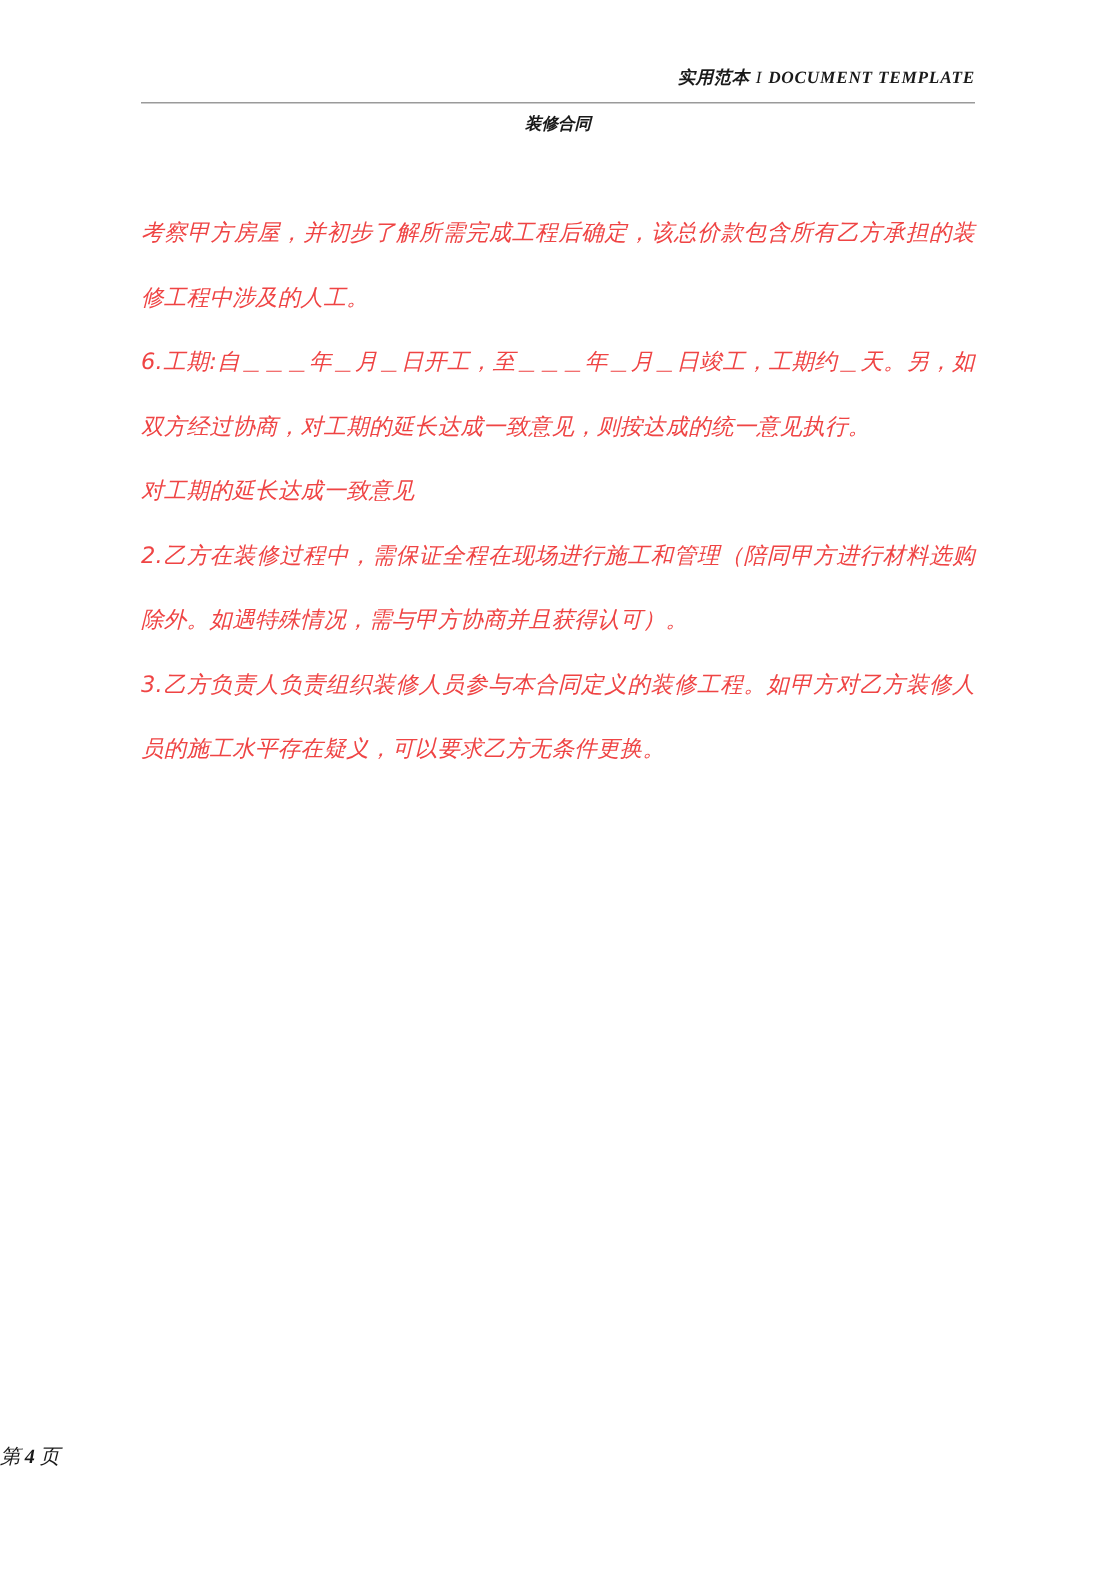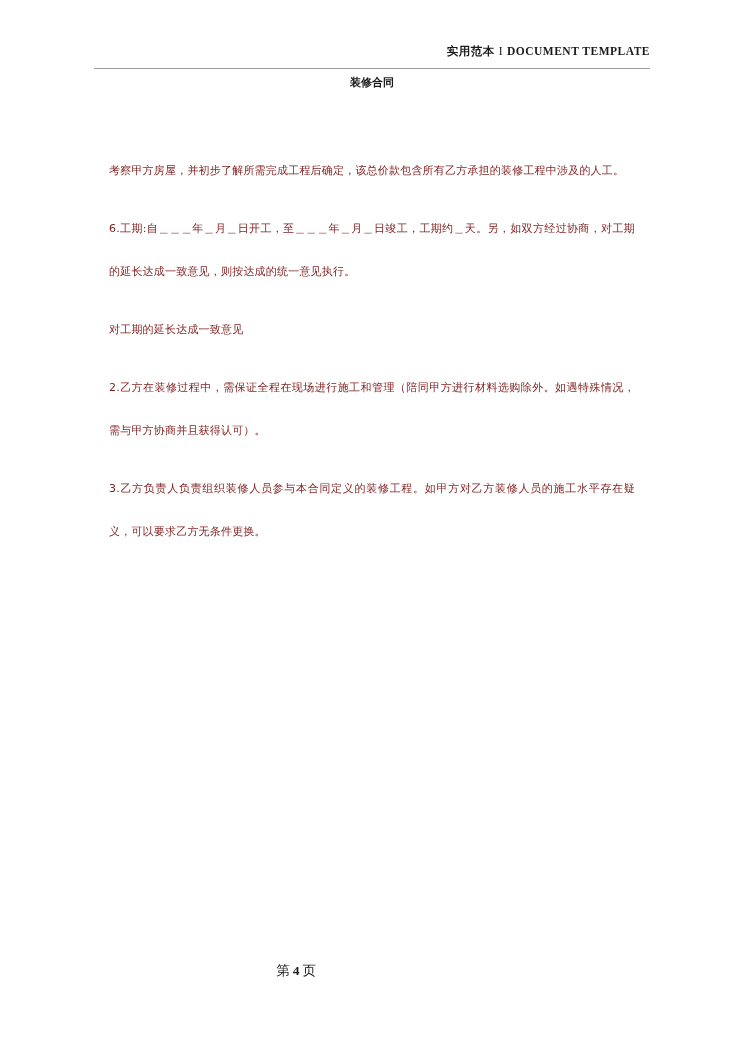--- a/index.html
+++ b/index.html
@@ -14,20 +14,21 @@
     color: #1a1a1a;
     position: relative;
     overflow: hidden;
   }
   .page {
     width: 744px;
     height: 1052px;
     box-sizing: border-box;
     padding: 16px;
     position: relative;
+    font-style: italic;
   }
   .header {
     position: absolute;
     top: 44px;
     left: 94px;
     right: 94px;
   }
   .header-line1 {
     text-align: right;
     font-family: "Liberation Serif", serif;
@@ -58,34 +59,34 @@
     margin-top: 6px;
   }
   .content {
     position: absolute;
     top: 134px;
     left: 94px;
     width: 556px;
   }
   .para {
     font-family: "DejaVu Sans", sans-serif;
-    font-size: 11px;
+    font-size: 15px;
     line-height: 43px;
-    color: #7f1d1d;
+    color: #ef4444;
     text-align: justify;
-    margin: 15px;
+    margin: 0;
     letter-spacing: 0.2px;
   }
   .para.indent-0 { text-indent: 0; }
   .footer {
     position: absolute;
     bottom: 72px;
     left: 0;
     width: 592px;
-    text-align: center;
+    text-align: left;
     font-family: "DejaVu Sans", sans-serif;
     font-size: 13.5px;
     color: #1a1a1a;
   }
   .footer .num {
     font-family: "Liberation Serif", serif;
     font-weight: bold;
     padding: 0 3px;
   }
 </style>

